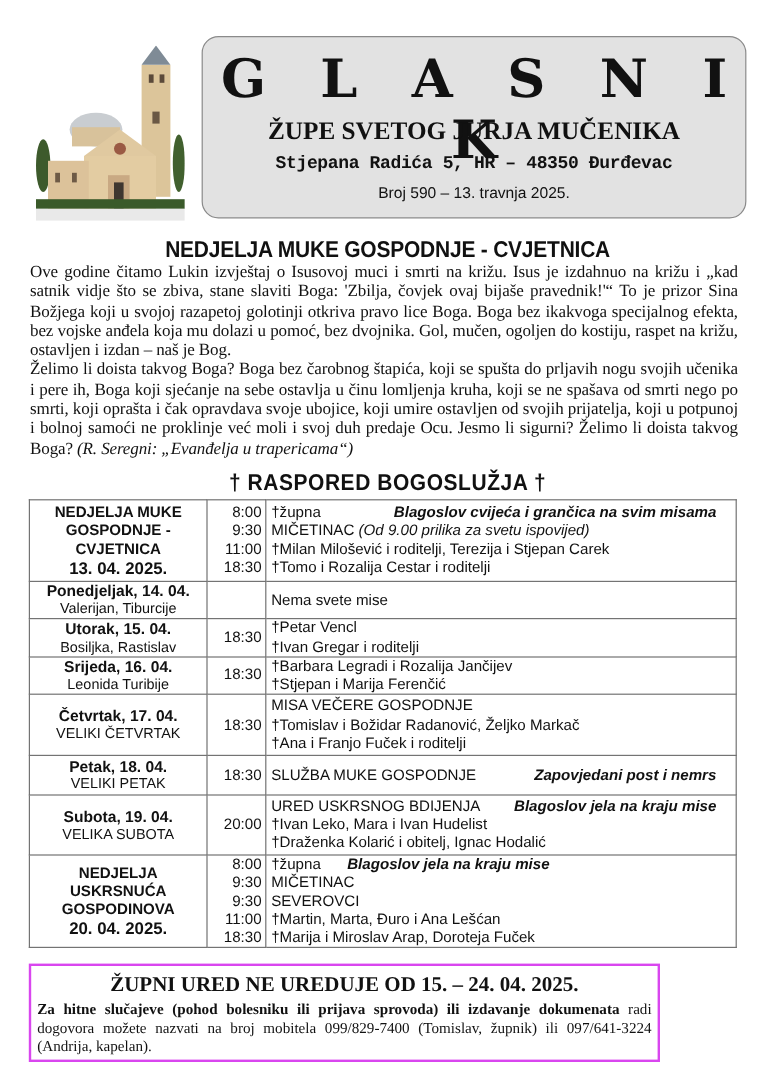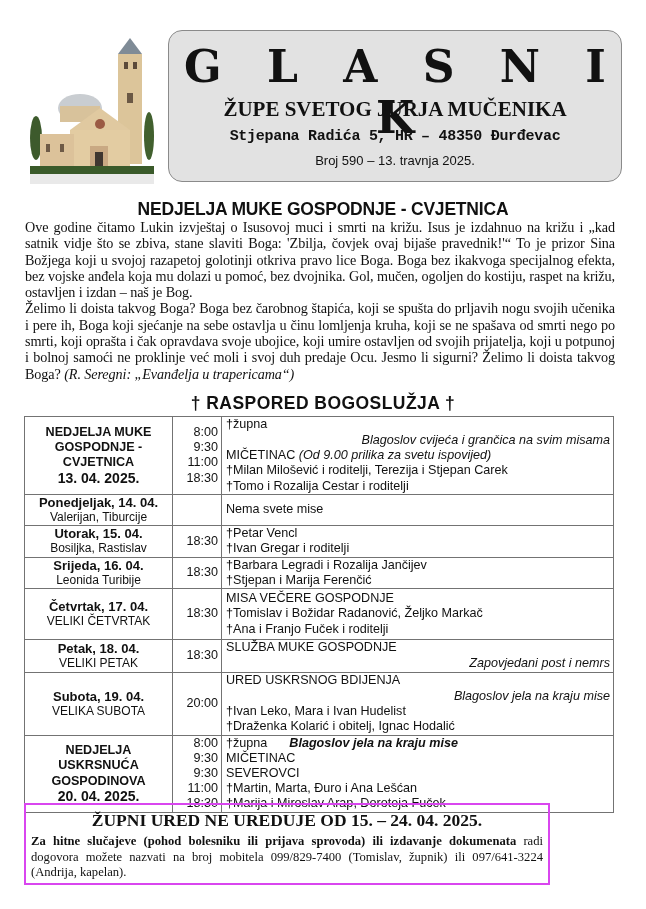--- a/index.html
+++ b/index.html
@@ -23,27 +23,27 @@
   .art-body { position: absolute; top: 219px; left: 25px; width: 590px; font-size: 14.2px; line-height: 16.3px; text-align: justify; font-family: "Liberation Serif", serif; letter-spacing: -0.1px; }
   .art-body p { margin: 0; }
   .cite { font-style: italic; }
 
   
   .sched-title { position: absolute; top: 392px; left: 0; right: 0; text-align: center; font-family: "Liberation Sans", sans-serif; font-weight: bold; font-size: 19px; transform: scaleX(0.92); letter-spacing: 0.5px; }
   table.sched { position: absolute; left: 24px; top: 416px; width: 590px; border-collapse: collapse; font-family: "Liberation Sans", sans-serif; }
   table.sched td { border: 1px solid #737373; vertical-align: middle; font-size: 12.6px; line-height: 15.2px; }
   td.day { width: 148px; text-align: center; }
   td.time { width: 49px; text-align: right; padding-right: 3px; }
-  td.svc { padding-left: 4px; padding-right: 3px; }
+  td.svc { padding-left: 4px; padding-right: 16px; }
   .day-name { font-weight: bold; font-size: 13px; }
   .day-feast { font-size: 12px; }
   .big-day { font-weight: bold; font-size: 13px; line-height: 15.5px; }
   .big-day2 { font-weight: bold; font-size: 15.5px; line-height: 19.5px; }
   .svc-line { display: flex; justify-content: space-between; white-space: nowrap; }
-  .note { font-weight: normal; font-style: italic; margin-top: 16px; }
+  .note { font-weight: bold; font-style: italic; }
   .note-inline { font-weight: bold; font-style: italic; margin-left: 22px; }
   .it { font-style: italic; }
 
   
   .footer-box { position: absolute; left: 24px; top: 803px; width: 526px; height: 82px; border: 2px solid #d946ef; padding: 4px 5px; font-family: Liberation Serif, serif; }
   .f-title { text-align: center; font-weight: bold; font-size: 17.5px; line-height: 22px; margin-bottom: 3px; }
   .f-text { font-size: 12.6px; line-height: 15.5px; text-align: justify; }
   .f-bold { font-weight: bold; }
 </style>
 </head>

